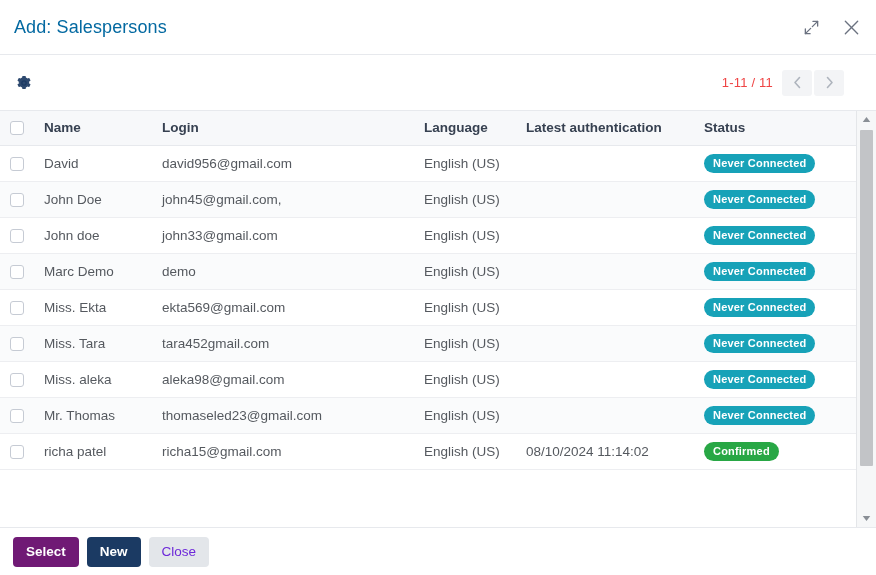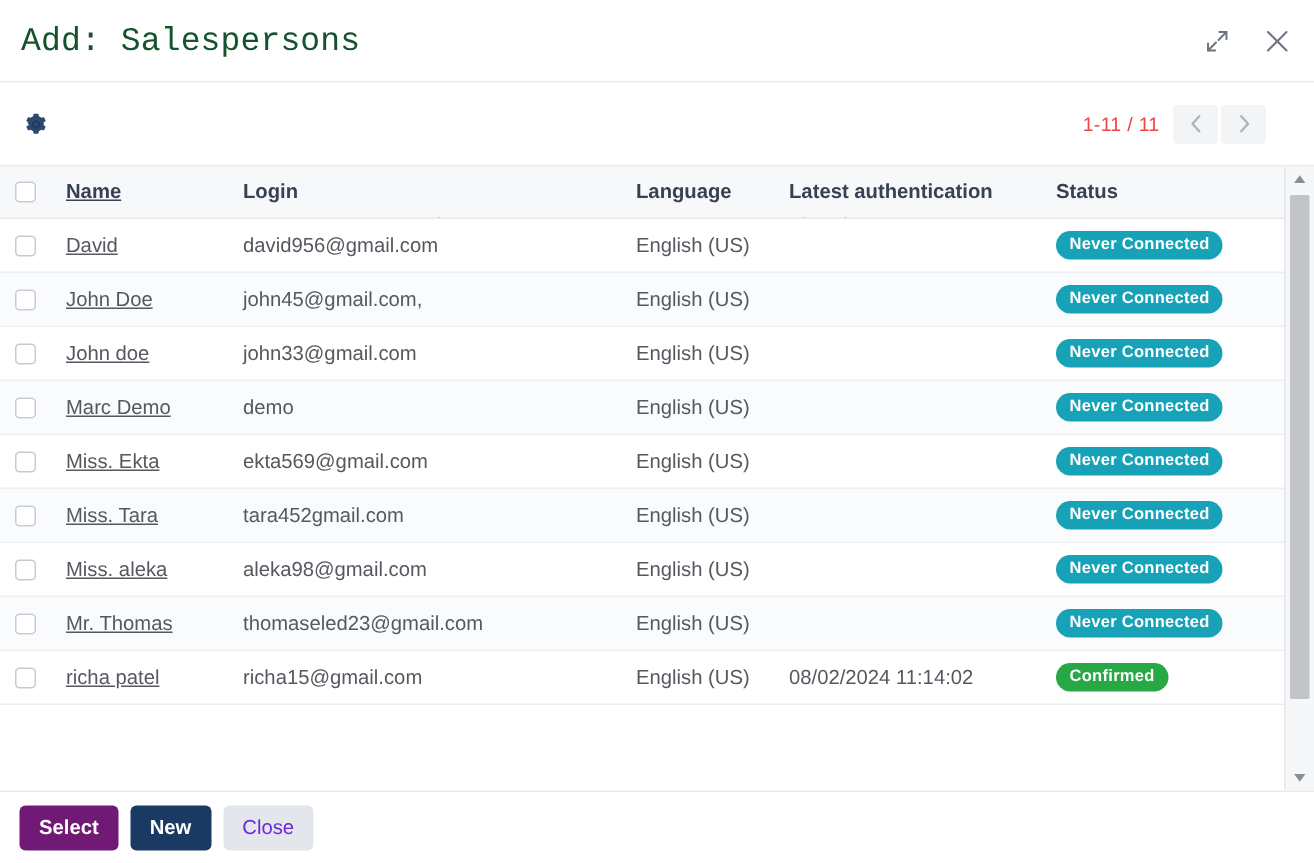--- a/index.html
+++ b/index.html
@@ -25,25 +25,24 @@
   .dlg-header {
     position: relative;
     height: 55px;
     flex: 0 0 55px;
     border-bottom: 1px solid #e7e9ed;
     display: flex;
     align-items: center;
     padding: 0 14px;
   }
   .dlg-title {
-    font-size: 22px;
-    color: #14532d;
+    font-size: 18px;
+    color: #0369a1;
     font-weight: 400;
     letter-spacing: .1px;
-    font-family: Liberation Mono, monospace;
   }
   .hdr-actions {
     position: absolute;
     right: 12px;
     top: 0;
     height: 55px;
     display: flex;
     align-items: center;
     gap: 14px;
   }
@@ -175,21 +174,21 @@
     border-bottom: 1px solid #edeef1;
     white-space: nowrap;
     overflow: hidden;
     text-overflow: ellipsis;
     vertical-align: middle;
   }
   table.list tbody tr:nth-child(even) td { background: #fafbfc; }
   table.list tbody tr:nth-child(odd) td { background: #ffffff; }
 
   .col-check { width: 36px; padding-left: 10px !important; }
-  .col-name { width: 118px; text-decoration: underline; }
+  .col-name { width: 118px; }
   .col-login { width: 262px; margin-left: 40px; }
   .col-lang { width: 102px; }
   .col-auth { width: 178px; }
   .col-status { width: 160px; }
 
   .cbx {
     width: 14px; height: 14px;
     border: 1px solid #c6cbd4;
     border-radius: 3px;
     background: #fff;
@@ -426,21 +425,21 @@
               <td class="col-login">thomaseled23@gmail.com</td>
               <td class="col-lang">English (US)</td>
               <td class="col-auth"></td>
               <td class="col-status"><span class="badge never">Never Connected</span></td>
             </tr>
             <tr>
               <td class="col-check"><span class="cbx"></span></td>
               <td class="col-name">richa patel</td>
               <td class="col-login">richa15@gmail.com</td>
               <td class="col-lang">English (US)</td>
-              <td class="col-auth">08/02/2024 11:14:02</td>
+              <td class="col-auth">08/10/2024 11:14:02</td>
               <td class="col-status"><span class="badge confirmed">Confirmed</span></td>
             </tr>
           </tbody>
       </table>
     </div>
 
     <div class="scrollbar">
       <div class="sb-arrow">
         <svg width="9" height="7" viewBox="0 0 10 7" fill="currentColor">
             <path d="M5 0.6l4.2 5.6H0.8z"></path>

